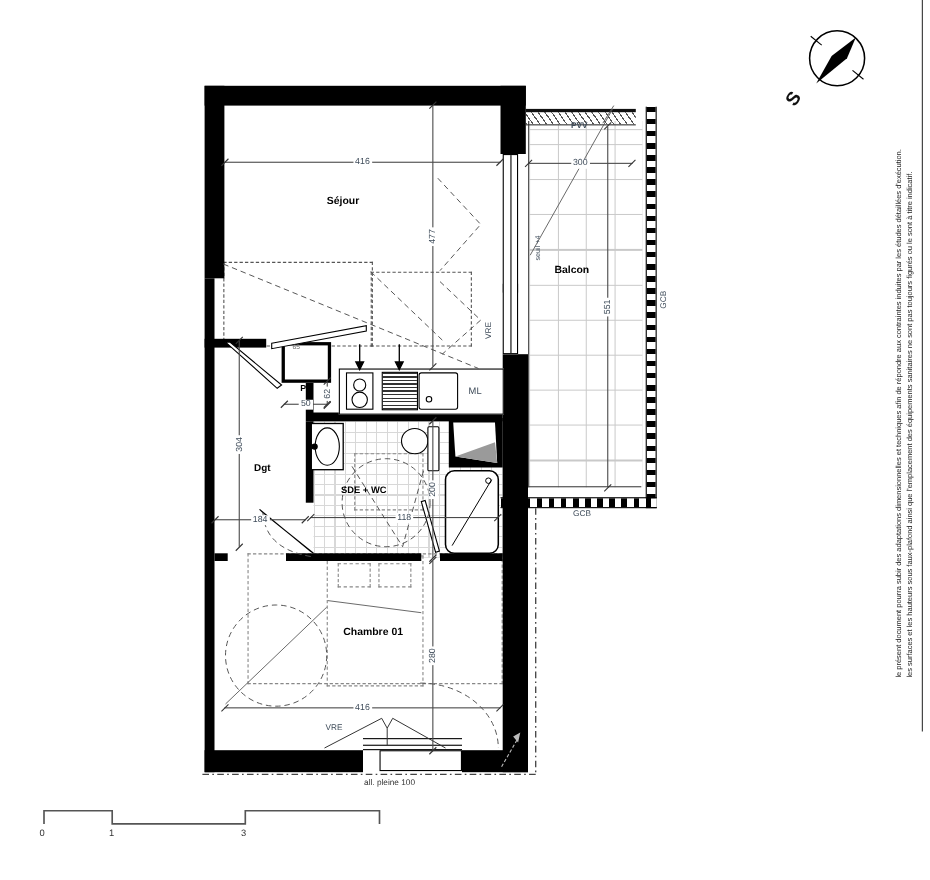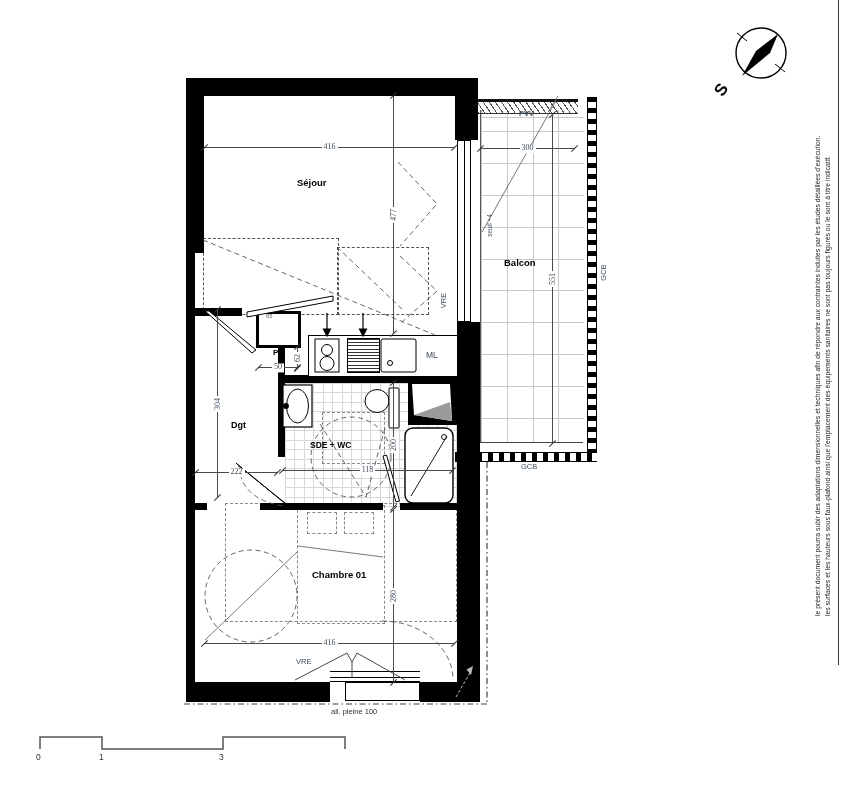--- a/index.html
+++ b/index.html
@@ -19,21 +19,21 @@
   .railing{position:absolute;z-index:3;border-top:3px solid #111;border-bottom:1px solid #333;
     background:repeating-linear-gradient(55deg,#555 0 1px,transparent 1px 5px);}
   .gcb-v{position:absolute;z-index:3;border-left:1px solid #000;border-right:1px solid #000;
     background:repeating-linear-gradient(180deg,#000 0 5px,#fff 5px 11px);}
   .gcb-h{position:absolute;z-index:3;border-top:1px solid #000;border-bottom:1px solid #000;
     background:repeating-linear-gradient(90deg,#000 0 5px,#fff 5px 11px);}
   
   .dash{position:absolute;border:1px dashed #555;z-index:2;}
   .dashg{position:absolute;border:1px dashed #888;z-index:2;}
   
-  .dim-h,.dim-v{position:absolute;z-index:6;font-family:Liberation Serif, serif;}
+  .dim-h,.dim-v{position:absolute;z-index:6;}
   .dim-h{border-top:1px solid #4a4a4a;height:0;}
   .dim-v{border-left:1px solid #4a4a4a;width:0;}
   .dim-h::before,.dim-h::after,.dim-v::before,.dim-v::after{
     content:'';position:absolute;width:9px;height:0;border-top:1.2px solid #333;transform:rotate(-45deg);}
   .dim-h::before{left:-4px;top:-1px;}
   .dim-h::after{right:-4px;top:-1px;}
   .dim-v::before{top:-1px;left:-5px;}
   .dim-v::after{bottom:-1px;left:-5px;}
   .dim-h .lbl{position:absolute;left:50%;top:0;transform:translate(-50%,-52%);
     background:#fff;padding:0 2px;font-size:8px;color:#3f4c5a;line-height:1.1;white-space:nowrap;}
@@ -191,21 +191,21 @@
       <line x1="737" y1="33" x2="747" y2="41" stroke="#000" stroke-width="1"></line>
       <line x1="775" y1="64" x2="785" y2="72" stroke="#000" stroke-width="1"></line>
     </g>
 
     <g>
       <polyline points="40,749 40,737 102,737 102,749 223,749 223,737 345,737 345,749" fill="none" stroke="#555" stroke-width="1.5"></polyline>
     </g>
   </svg>
 
   <div class="room" style="left:297px;top:177px;">Séjour</div>
-  <div class="room" style="left:504px;top:257px;">Balcon</div>
+  <div class="room" style="left:504px;top:240px;">Balcon</div>
   <div class="room" style="left:312px;top:569px;">Chambre 01</div>
   <div class="room" style="left:310px;top:440px;font-size:8.5px;">SDE + WC</div>
   <div class="room" style="left:231px;top:420px;font-size:9px;">Dgt</div>
   <div class="room" style="left:273px;top:348px;font-size:8px;">Pl</div>
   <div class="tag" style="left:426px;top:350px;font-size:8.5px;">ML</div>
 
   <div class="tag" style="left:519px;top:109px;font-weight:bold;">PVV</div>
   <div class="tag rot" style="left:436px;top:296px;">VRE</div>
   <div class="tag" style="left:296px;top:657px;">VRE</div>
   <div class="tag rot" style="left:595px;top:268px;">GCB</div>
@@ -229,21 +229,21 @@
   <div class="dim-h" style="left:258px;top:367px;width:40px;">
       <span class="lbl">50</span>
     </div>
   <div class="dim-v" style="left:297px;top:347px;height:21px;">
       <span class="lbl">62</span>
     </div>
   <div class="dim-v" style="left:217px;top:310px;height:187px;">
       <span class="lbl">304</span>
     </div>
   <div class="dim-h" style="left:195px;top:472px;width:83px;">
-      <span class="lbl">222</span>
+      <span class="lbl">184</span>
     </div>
   <div class="dim-h" style="left:282px;top:470px;width:171px;">
       <span class="lbl">118</span>
     </div>
   <div class="dim-v" style="left:393px;top:383px;height:124px;">
       <span class="lbl">200</span>
     </div>
   <div class="dim-v" style="left:393px;top:510px;height:172px;">
       <span class="lbl">280</span>
     </div>

